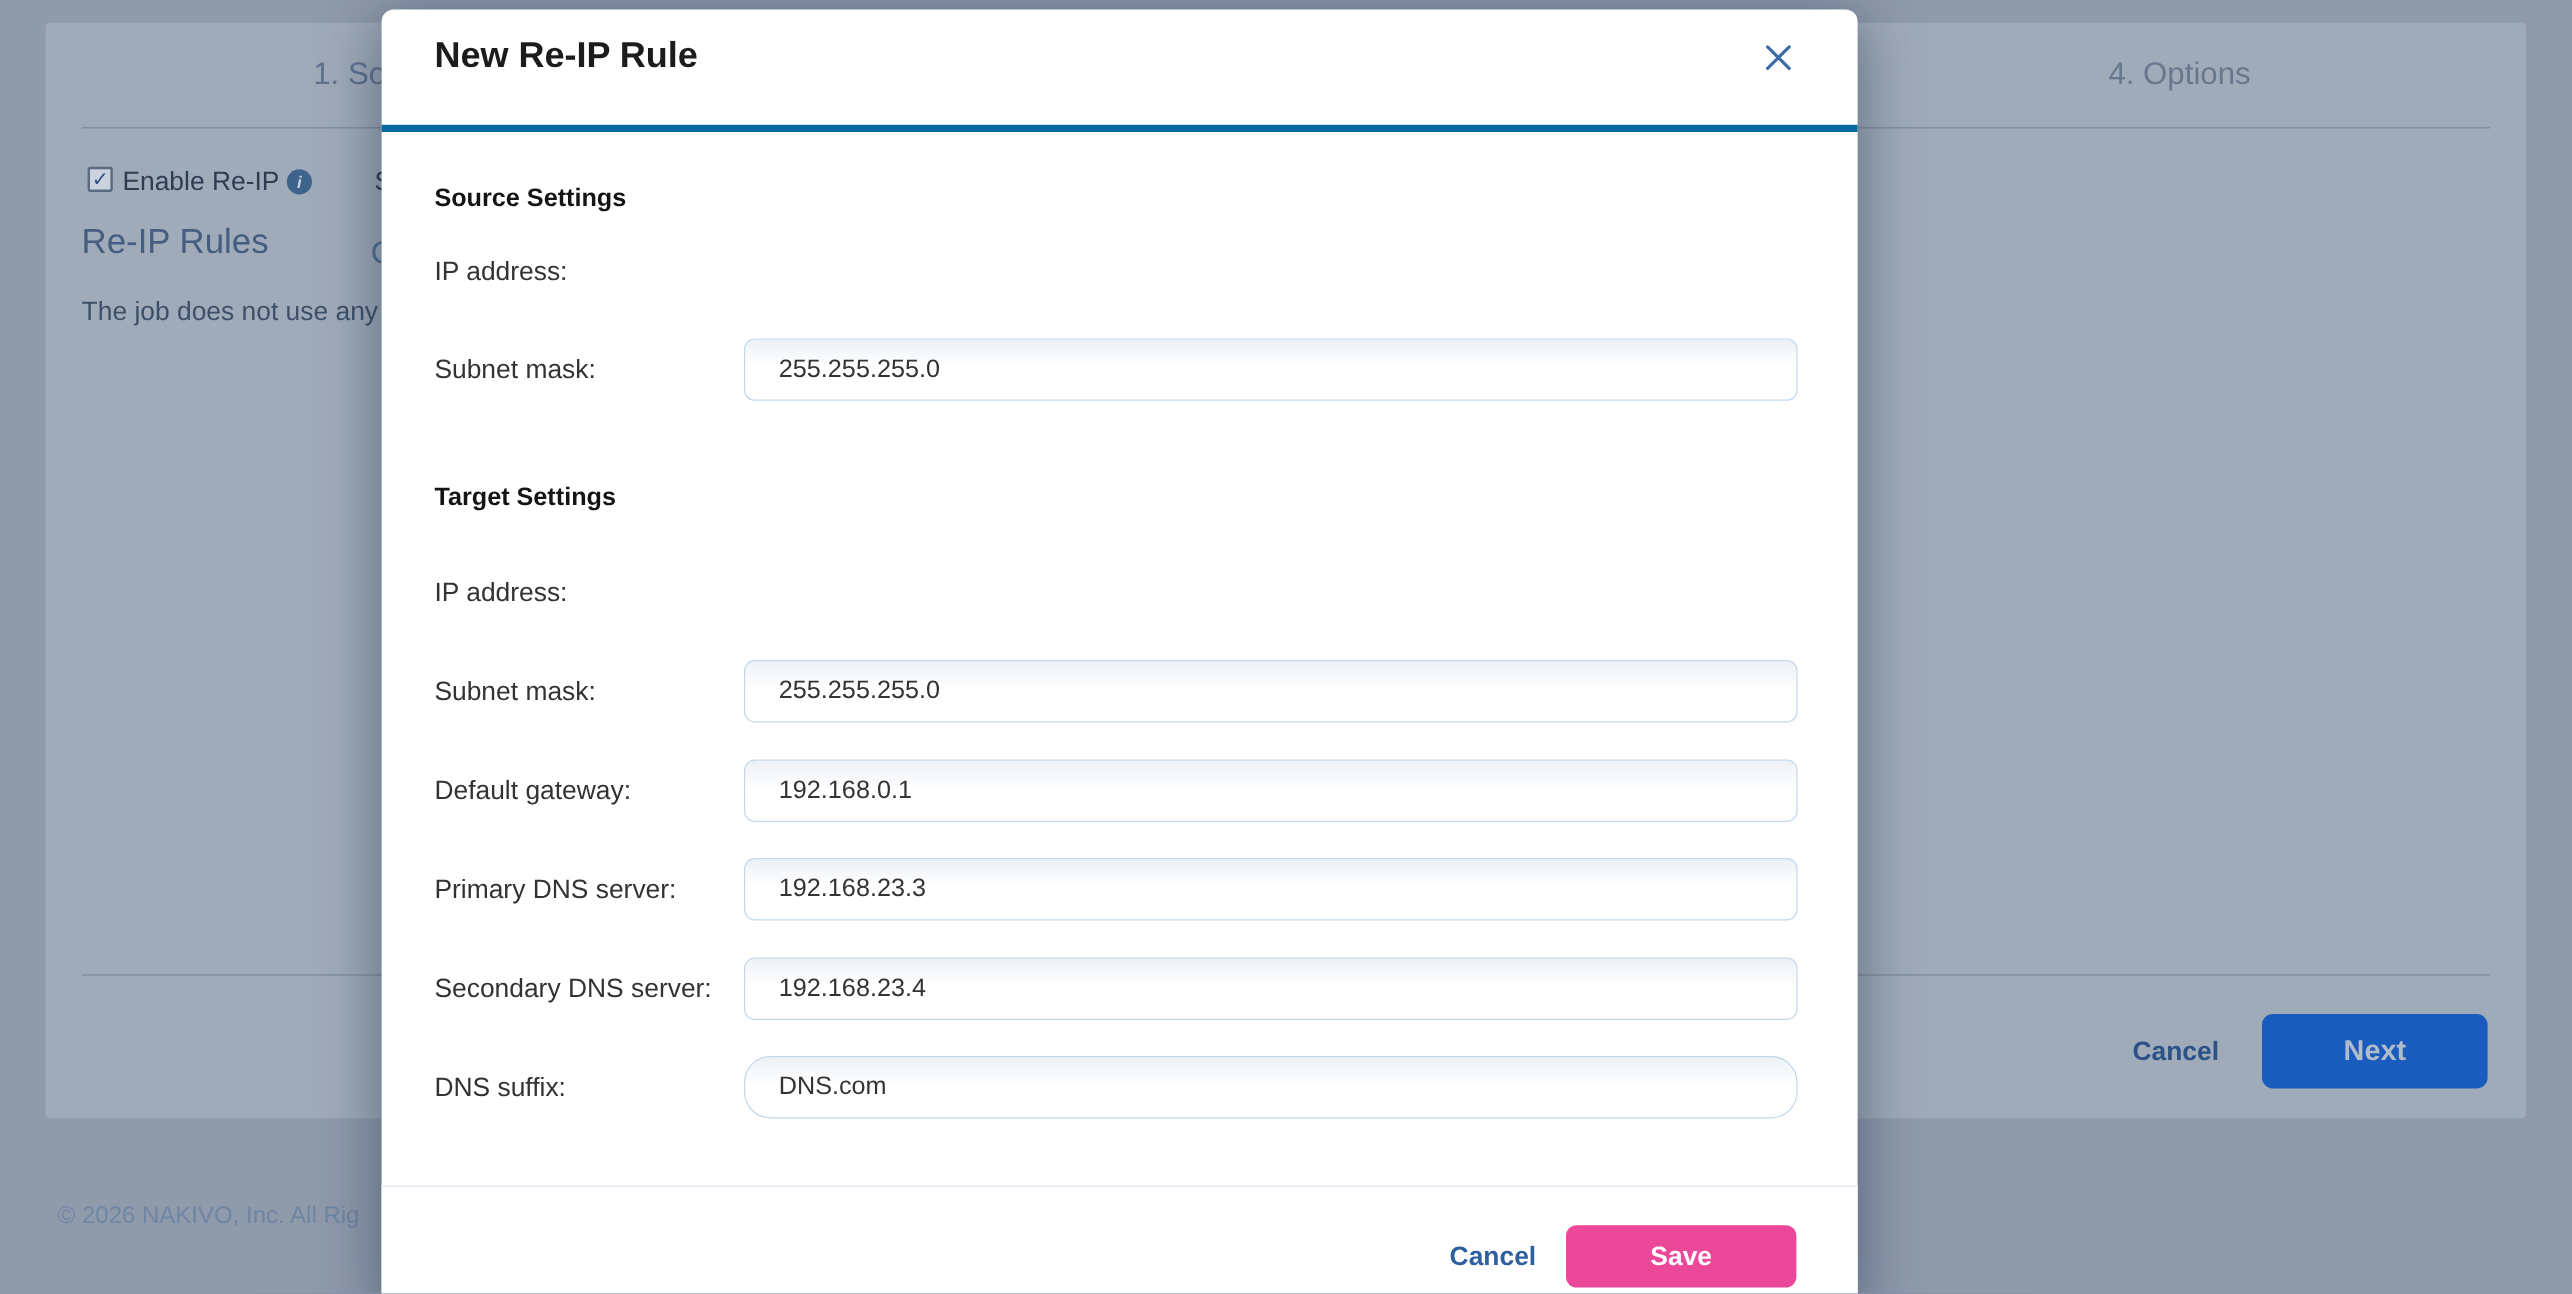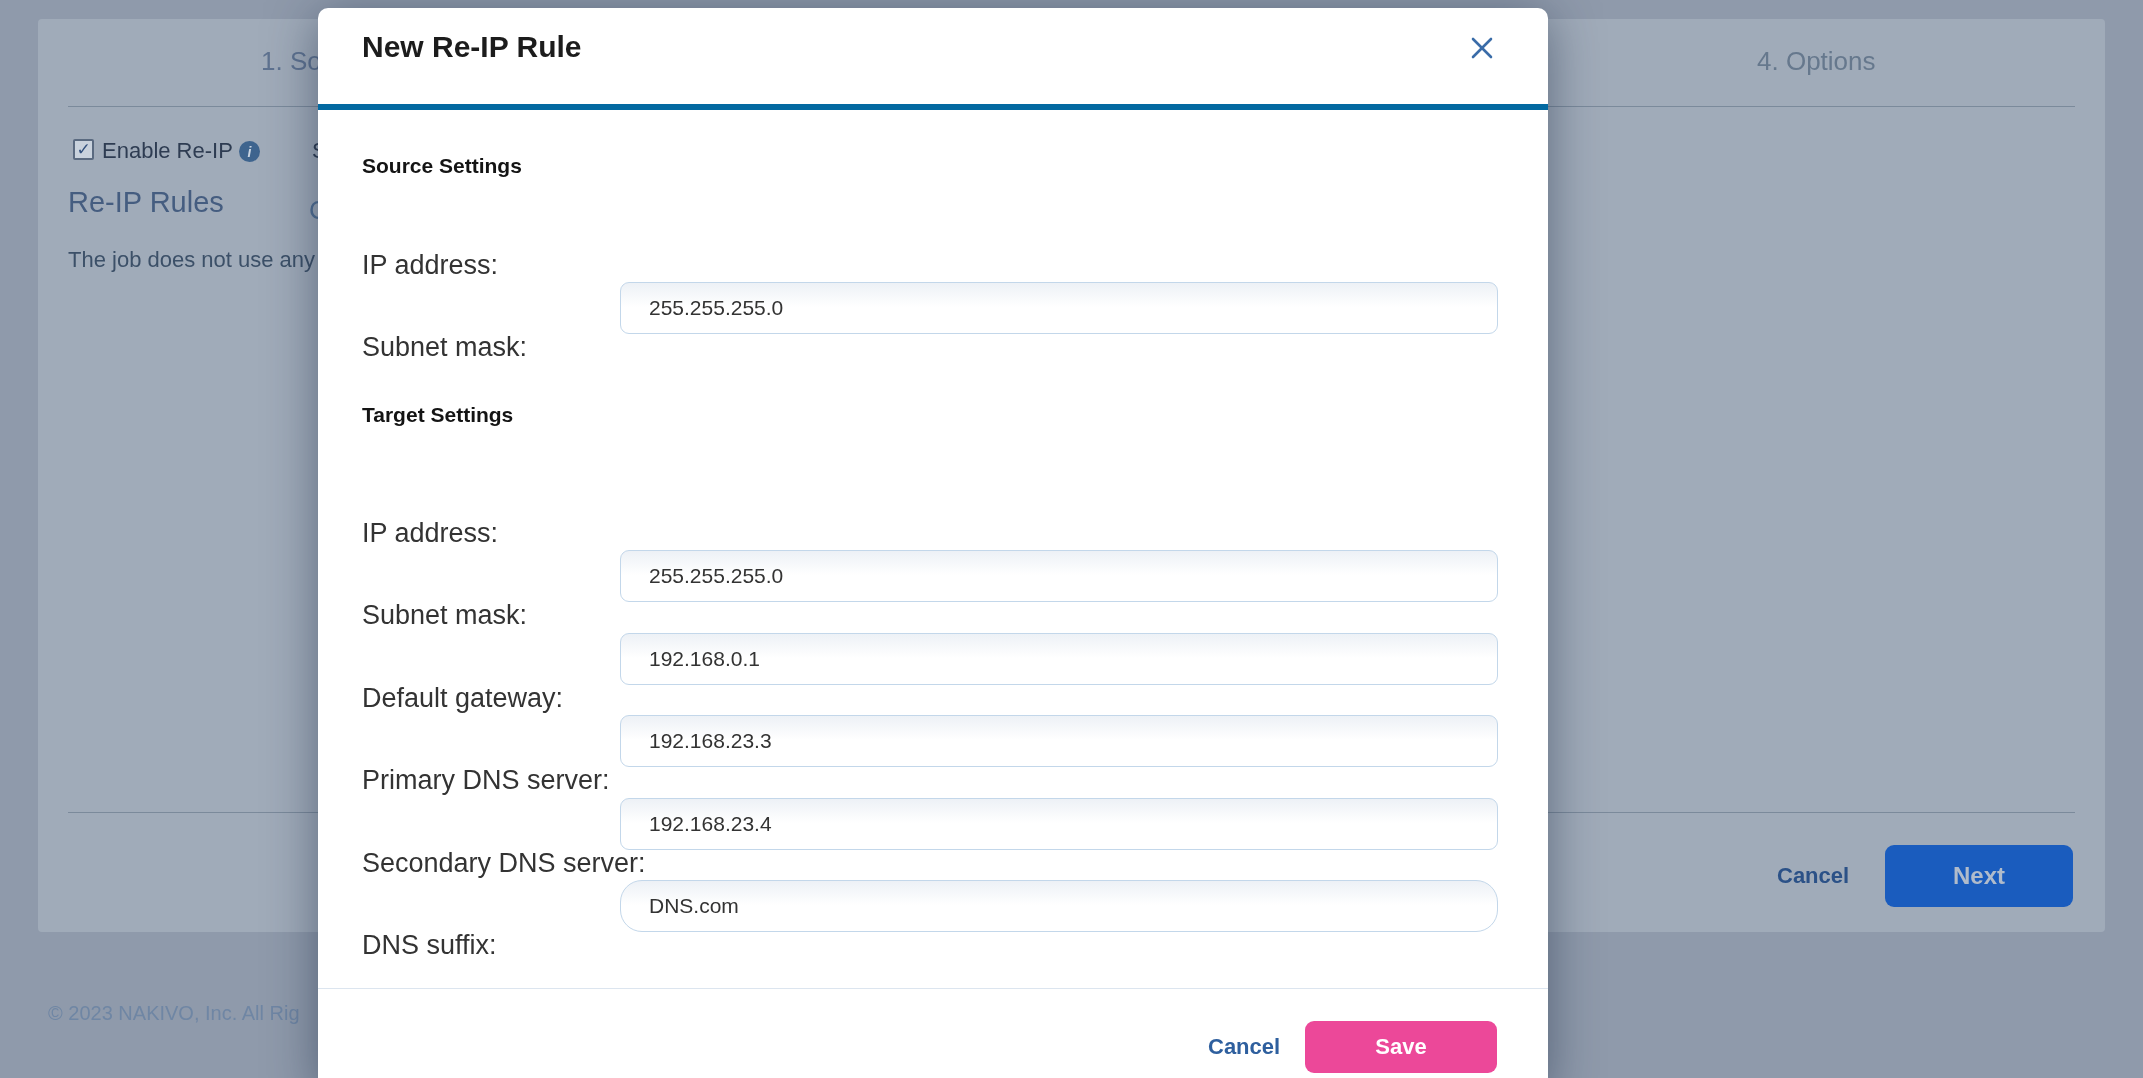--- a/index.html
+++ b/index.html
@@ -56,21 +56,21 @@
   }
   .modal-header {
     position:absolute; left:0; top:0; width:100%; height:102px;
     border-bottom:6px solid #0369a1;
     padding-left:24px;
   }
   .modal-title { position:absolute; left:44px; top:22px; font-size:30px; font-weight:bold; color:#1C1C1C; white-space:nowrap; }
   .modal-close { position:absolute; right:52px; top:26px; width:28px; height:28px; cursor:pointer; display:flex; align-items:center; justify-content:center; }
 
   .section-title { position:absolute; left:44px; font-size:21px; font-weight:bold; color:#141414; white-space:nowrap; }
-  .field-label { position:absolute; left:44px; font-size:27px; color:#333333; white-space:nowrap;margin-top:37px; }
+  .field-label { position:absolute; left:44px; font-size:22px; color:#333333; white-space:nowrap; }
   .field-input {
     position:absolute; left:302px; width:878px; height:52px;
     border:1px solid #C3D7EA; border-radius:9px;
     background:linear-gradient(180deg,#EDF1F6 0%,#FFFFFF 48%);
     padding:0 20px 0 28px; font-size:21px; color:#333333;
     font-family:inherit; outline:none;
   }
 
   .modal-footer {
     position:absolute; left:0; top:980px; width:100%; height:102px;
@@ -110,21 +110,21 @@
     <div class="frag frag-c">C</div>
 
     <div class="bg-empty-text">The job does not use any</div>
 
     <div class="panel-divider" style="top:793px;"></div>
 
     <div class="bg-cancel">Cancel</div>
     <button class="bg-next">Next</button>
   </div>
 
-  <div class="copyright">© 2023 NAKIVO, Inc. All Rig</div>
+  <div class="copyright">© 2026 NAKIVO, Inc. All Rig</div>
 
   <div class="modal">
 
     <div class="modal-header">
       <div class="modal-title">New Re-IP Rule</div>
       <div class="modal-close">
         <svg width="24" height="24" viewBox="0 0 24 24">
           <line x1="3" y1="3" x2="21" y2="21" stroke="#3A6CA8" stroke-width="2.6" stroke-linecap="round"></line>
           <line x1="21" y1="3" x2="3" y2="21" stroke="#3A6CA8" stroke-width="2.6" stroke-linecap="round"></line>
         </svg>

